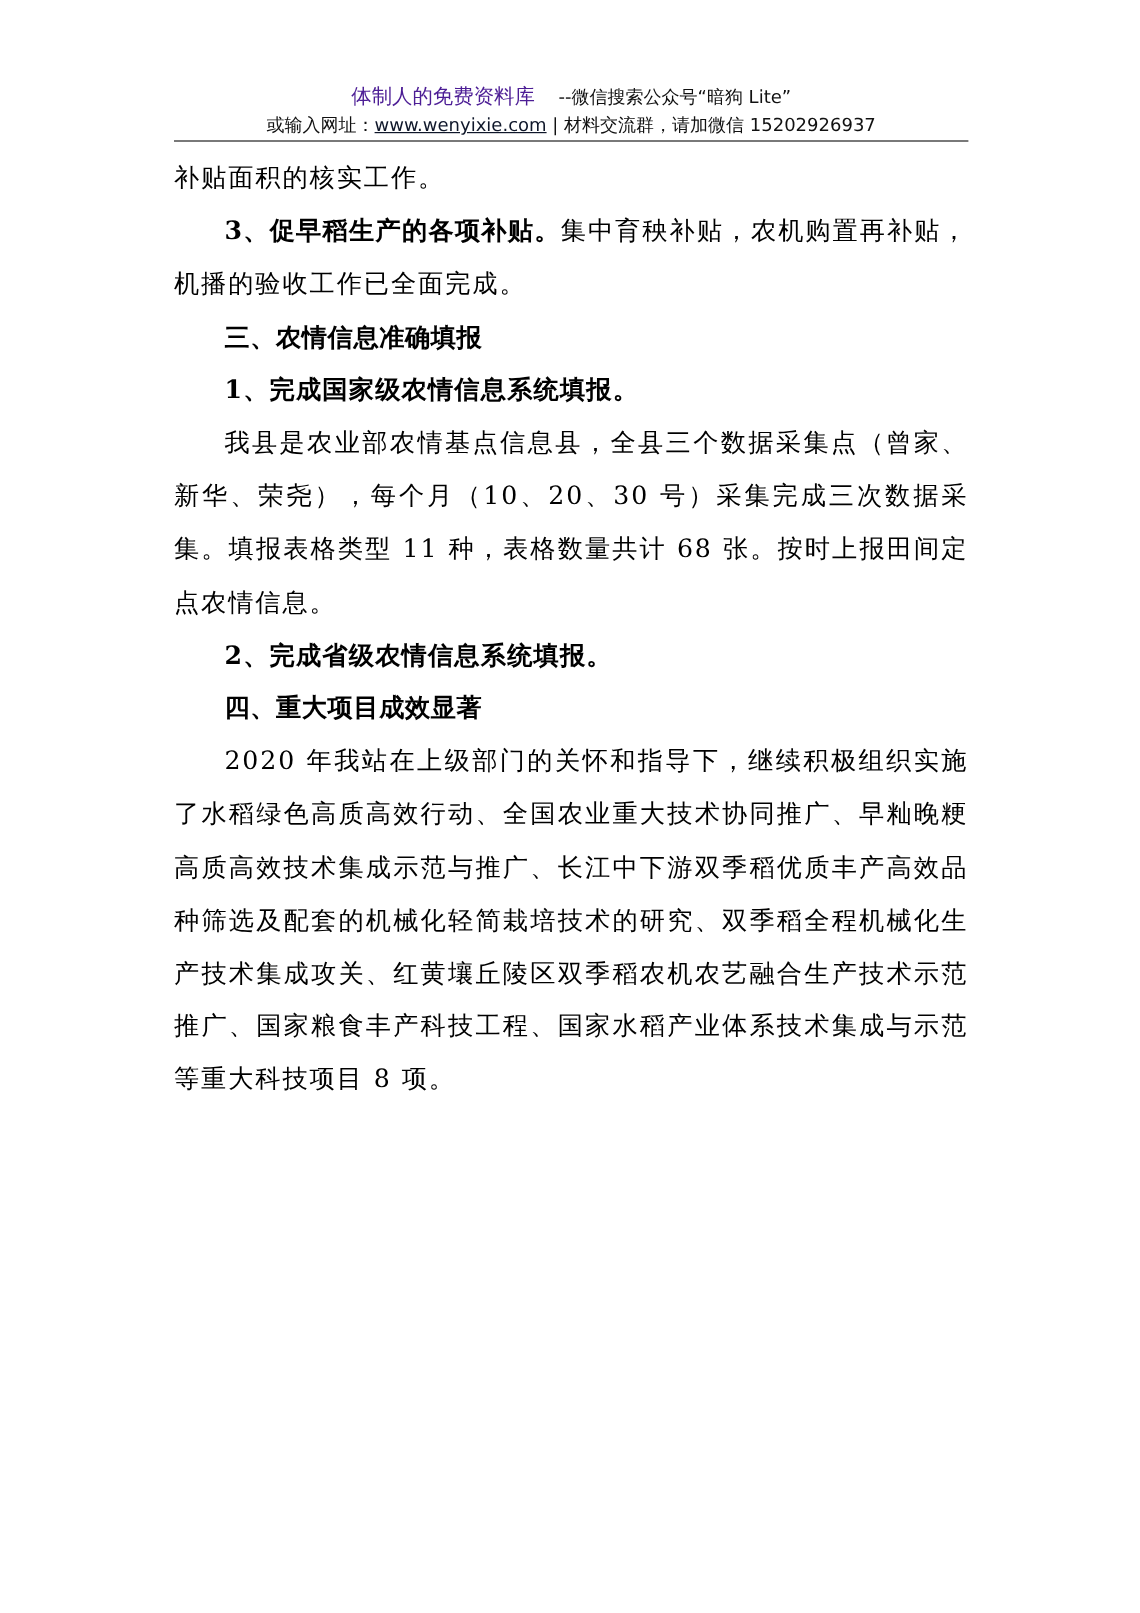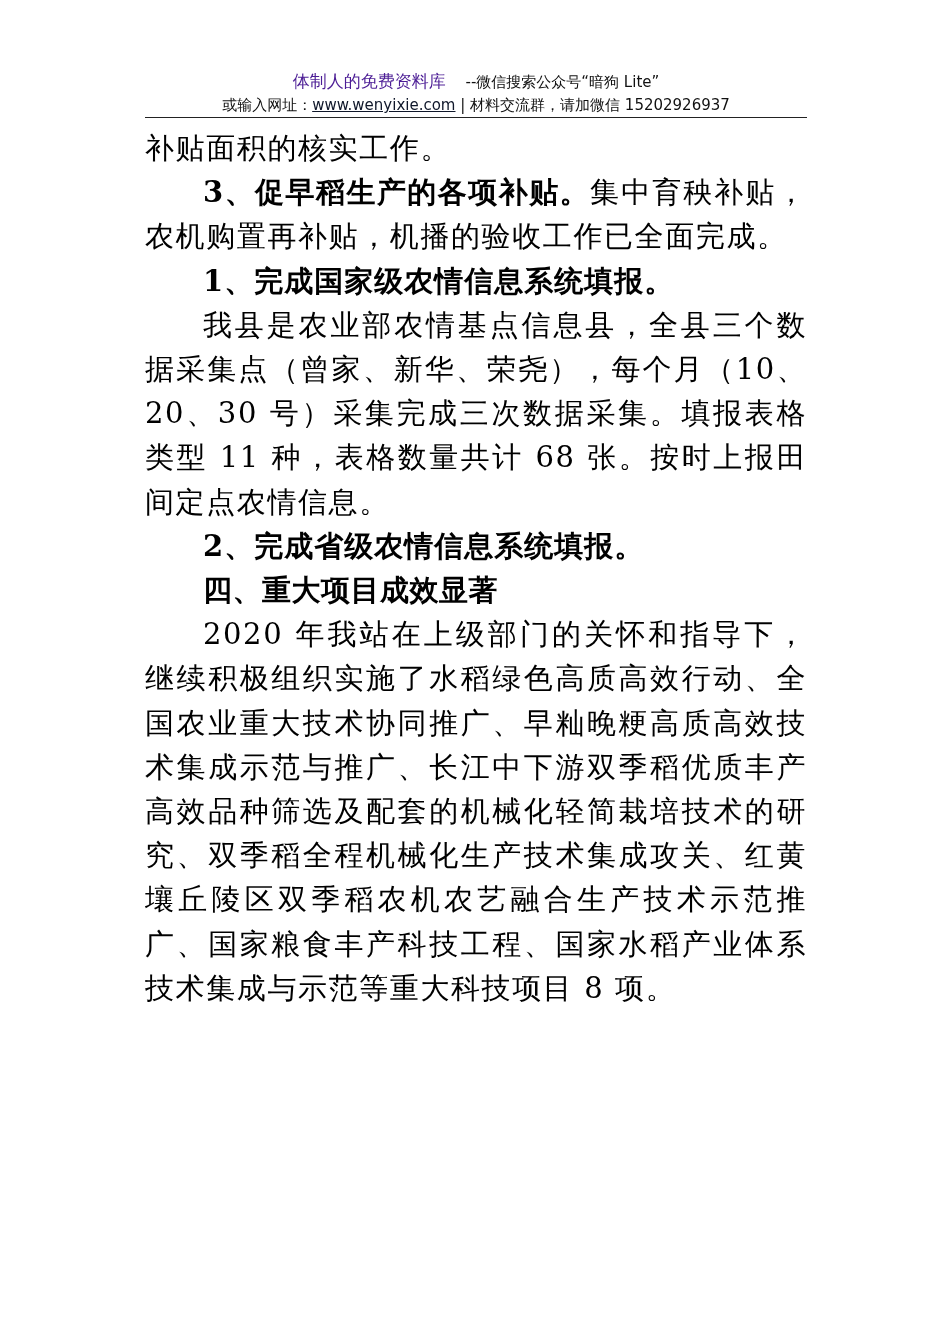--- a/index.html
+++ b/index.html
@@ -41,21 +41,21 @@
       width: 662px;
       height: 0;
       border-top: 1.3px solid #222222;
     }
     .doc-body {
       position: absolute;
       left: 145px;
       top: 126px;
       width: 662px;
       font-family: "DejaVu Serif", "Liberation Serif", serif;
-      font-size: 29px;
+      font-size: 21px;
       line-height: 44.2px;
       letter-spacing: 1.6px;
       text-align: justify;
     }
     .doc-body p {
       margin: 0;
     }
     .indent { text-indent: 2em; }
     .bold-lead {
       font-weight: bold;
@@ -83,20 +83,21 @@
   </div>
 </div>
 <div class="header-rule"></div>
 
 <div class="doc-body">
   <p>补贴面积的核实工作。</p>
 
   <p class="indent"><span class="bold-lead">3、促早稻生产的各项补贴。</span><span>集中育秧补贴，农机购置再补贴，机播的验收工作已全面完成。</span></p>
 
 
+  <p class="indent heading">三、农情信息准确填报</p>
 
   <p class="indent subheading">1、完成国家级农情信息系统填报。</p>
   <p class="indent">我县是农业部农情基点信息县，全县三个数据采集点（曾家、新华、荣尧），每个月（10、20、30 号）采集完成三次数据采集。填报表格类型 11 种，表格数量共计 68 张。按时上报田间定点农情信息。</p>
 
   <p class="indent subheading">2、完成省级农情信息系统填报。</p>
 
   <p class="indent heading">四、重大项目成效显著</p>
   <p class="indent">2020 年我站在上级部门的关怀和指导下，继续积极组织实施了水稻绿色高质高效行动、全国农业重大技术协同推广、早籼晚粳高质高效技术集成示范与推广、长江中下游双季稻优质丰产高效品种筛选及配套的机械化轻简栽培技术的研究、双季稻全程机械化生产技术集成攻关、红黄壤丘陵区双季稻农机农艺融合生产技术示范推广、国家粮食丰产科技工程、国家水稻产业体系技术集成与示范等重大科技项目 8 项。</p>
 </div>
 

